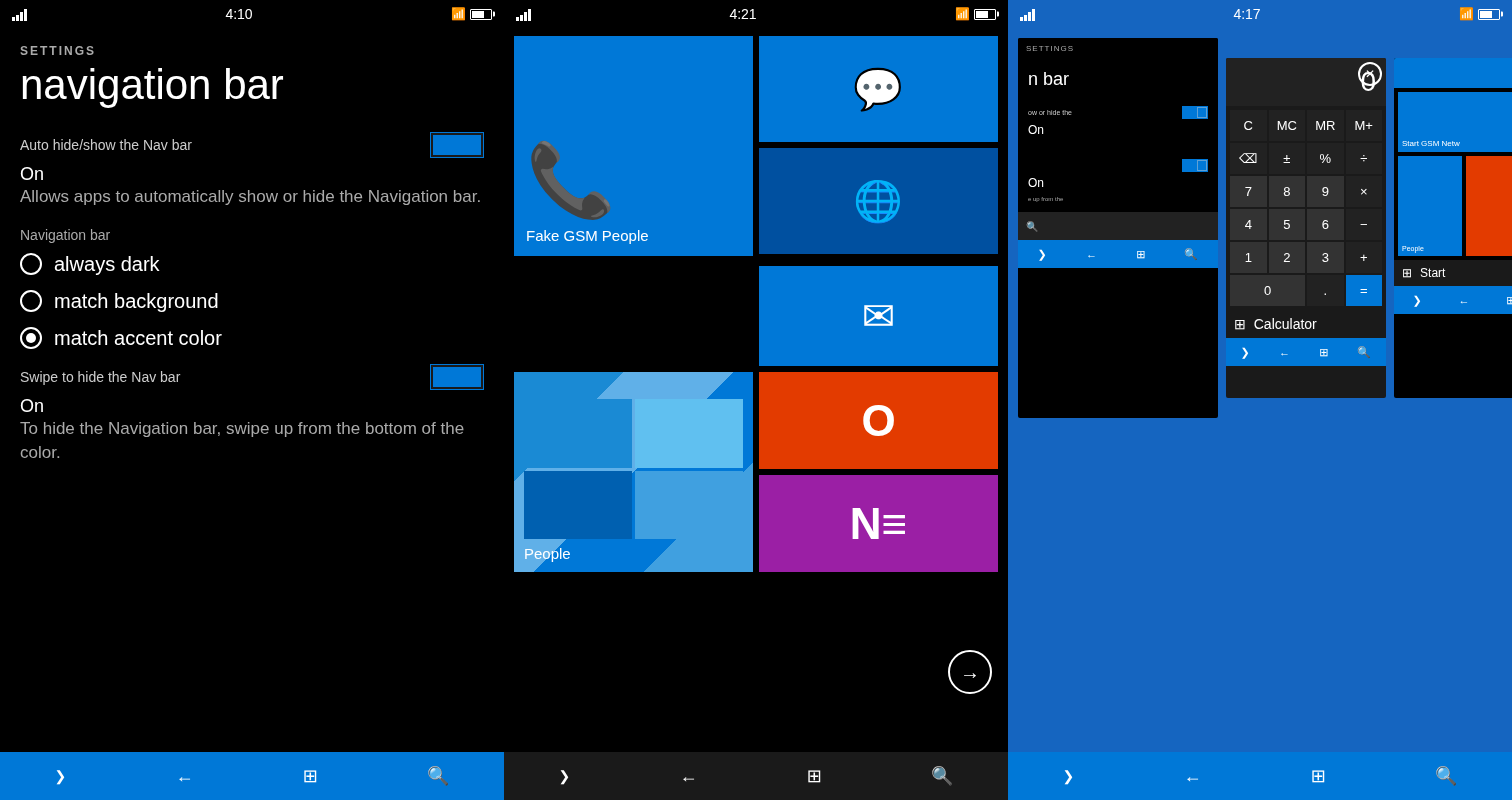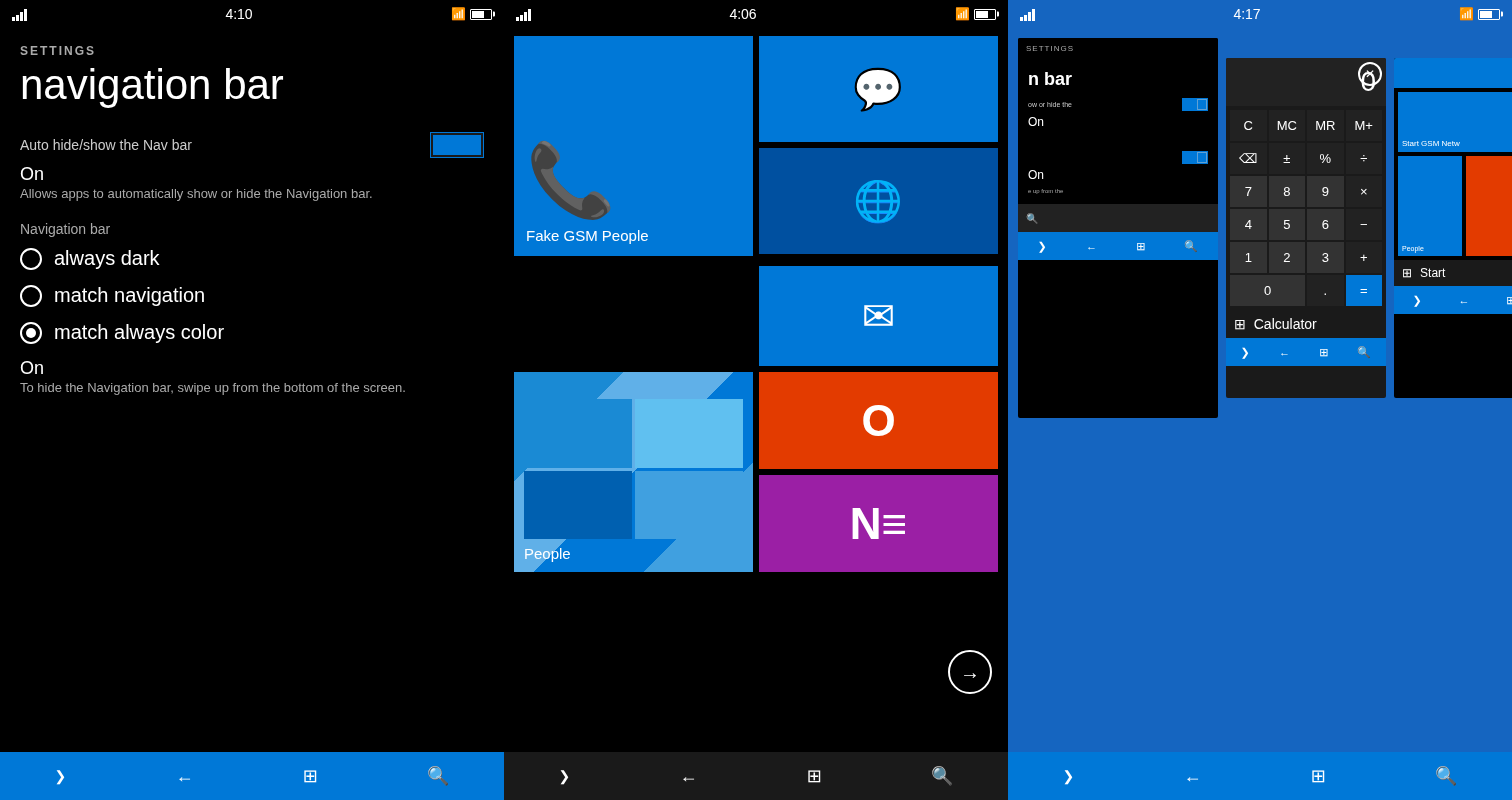--- a/index.html
+++ b/index.html
@@ -167,21 +167,21 @@
       bottom: 2px;
       width: 16px;
       background: #0078d7;
     }
     .setting-on-label {
       font-size: 18px;
       color: #fff;
       font-weight: 400;
     }
     .description-text {
-      font-size: 13px;
+      font-size: 17px;
       color: #aaa;
       margin-bottom: 18px;
       line-height: 1.4;
     }
     .section-heading {
       font-size: 14px;
       color: #aaa;
       margin-bottom: 10px;
     }
     .radio-row {
@@ -321,23 +321,23 @@
       height: 340px;
       margin-top: 20px;
     }
     .mini-settings-content {
       padding: 10px;
       color: #fff;
       font-size: 8px;
     }
     .mini-title {
       font-size: 18px;
-      font-weight: 700;
-      color: #fff;
-      margin-bottom: 8px;
+      font-weight: 400;
+      color: #fff;
+      margin-bottom: 16px;
     }
     .mini-toggle-row {
       display: flex;
       justify-content: space-between;
       align-items: center;
       margin-bottom: 4px;
     }
     .mini-on {
       font-size: 12px;
       color: #fff;
@@ -472,50 +472,59 @@
     <div class="description-text">Allows apps to automatically show or hide the Navigation bar.</div>
 
     <div class="section-heading">Navigation bar</div>
 
     <div class="radio-row">
       <div class="radio-circle"></div>
       <span class="radio-label">always dark</span>
     </div>
     <div class="radio-row">
       <div class="radio-circle"></div>
-      <span class="radio-label">match navigation</span>
+      <span class="radio-label">match background</span>
     </div>
     <div class="radio-row">
       <div class="radio-circle selected"></div>
-      <span class="radio-label">match always color</span>
-    </div>
-
+      <span class="radio-label">match accent color</span>
+    </div>
+
+    <div class="setting-row">
+      <div class="setting-row-label">Swipe to hide the Nav bar</div>
+      <div class="toggle-switch">
+        <div class="toggle-track on">
+          <div class="toggle-fill"></div>
+          <div class="toggle-thumb"></div>
+        </div>
+      </div>
+    </div>
     <div class="setting-on-label">On</div>
-    <div class="description-text">To hide the Navigation bar, swipe up from the bottom of the screen.</div>
+    <div class="description-text">To hide the Navigation bar, swipe up from the bottom of the color.</div>
   </div>
 
   <div class="nav-bar blue">
     <span class="nav-icon" style="font-size:14px">❯</span>
     <span class="nav-icon">←</span>
     <span class="nav-icon">⊞</span>
     <span class="nav-icon">🔍</span>
   </div>
 </div>
 
 <div class="phone-screen screen-tiles">
   <div class="status-bar">
     <div class="status-bar-left">
       <div class="signal-bars">
         <div class="signal-bar" style="height:4px"></div>
         <div class="signal-bar" style="height:6px"></div>
         <div class="signal-bar" style="height:9px"></div>
         <div class="signal-bar" style="height:12px"></div>
       </div>
     </div>
-    <div class="time-display">4:06</div>
+    <div class="time-display">4:21</div>
     <div class="status-icons">
       <span style="color:#fff;font-size:12px">📶</span>
       <div class="battery-icon">
         <div class="battery-fill"></div>
       </div>
     </div>
   </div>
 
   <div style="flex:1; padding:8px 10px; overflow:hidden; position:relative;">
 

